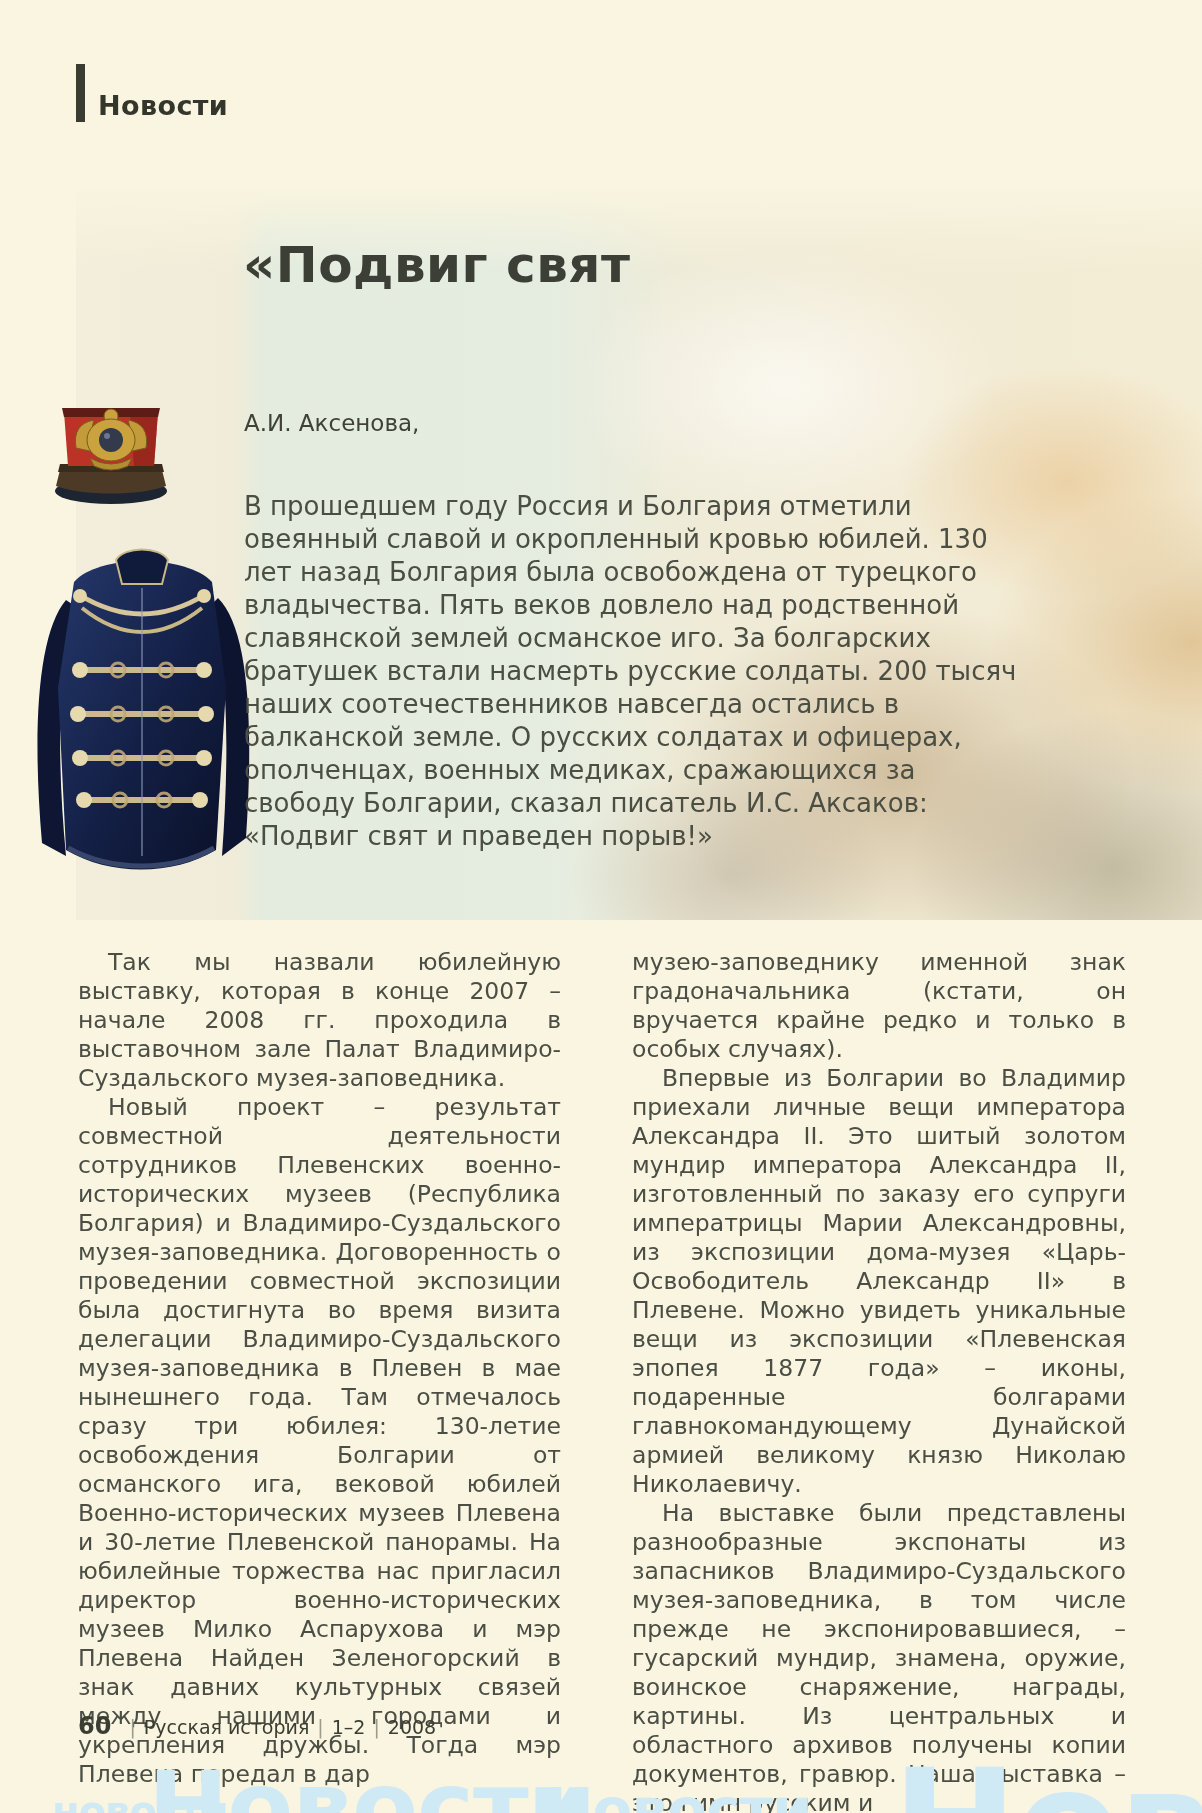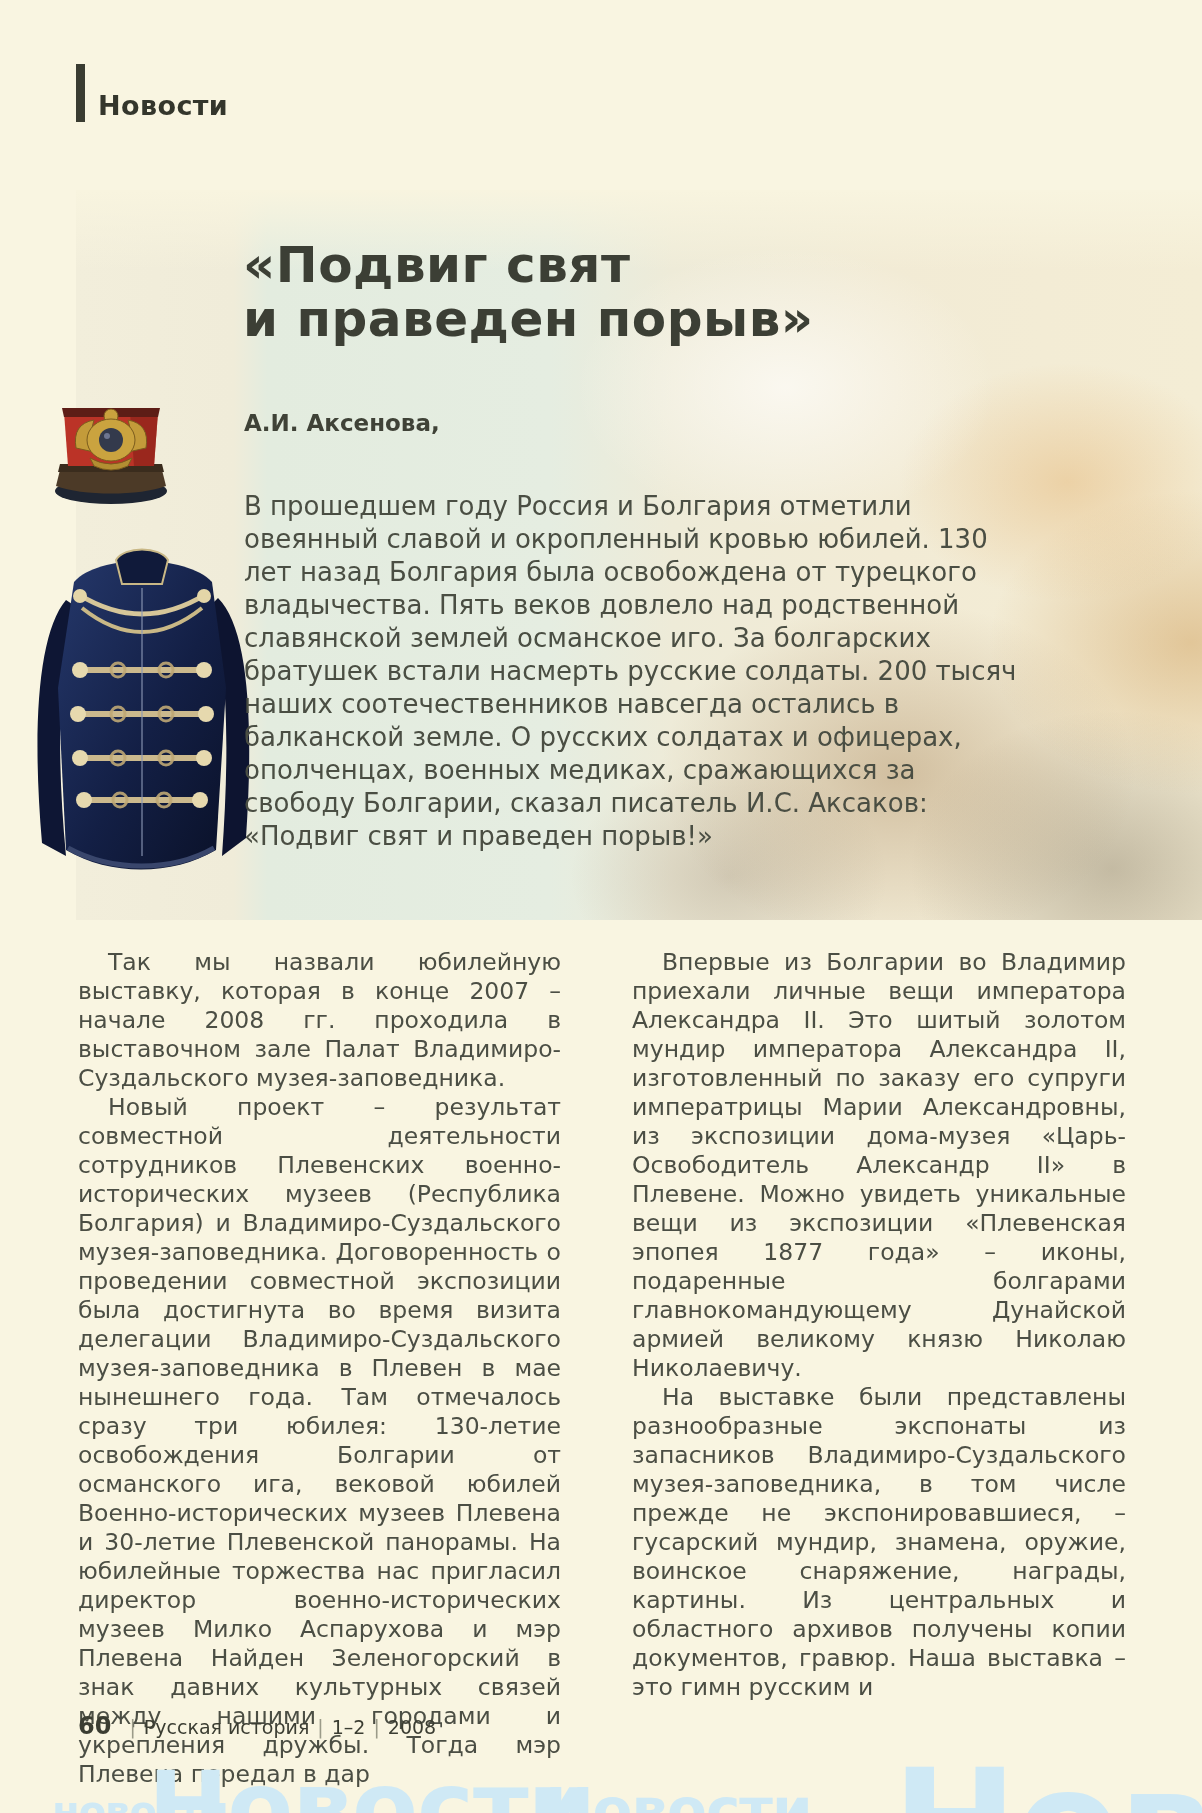--- a/index.html
+++ b/index.html
@@ -25,21 +25,21 @@
       radial-gradient(280px 220px at 92% 93%, rgba(104,90,66,.34), rgba(104,90,66,0) 72%),
       radial-gradient(220px 160px at 58% 94%, rgba(124,103,80,.25), rgba(124,103,80,0) 72%),
       linear-gradient(180deg, #f8f4df 0%, rgba(248,244,223,0) 11%),
       linear-gradient(90deg, #f2eedb 0%, #f0ecd9 14%, #e3ecdf 17%, #e5ede1 42%, #eeebd8 53%, #f2ebd5 72%, #f4edd5 100%);
   }
   .hero-title{
     position:absolute;left:167px;top:48px;
     font-size:50px;line-height:54px;font-weight:bold;color:#3c3f35;letter-spacing:.5px;
   }
   .hero-author{position:absolute;left:168px;top:218px;font-size:23px;line-height:30px;color:#3f4237;}
-  .hero-author .author-name{font-weight:bold;text-align:right;}
+  .hero-author .author-name{font-weight:normal;text-align:right;}
   .hero-lead{
     position:absolute;left:168px;top:300px;width:782px;
     font-size:26px;line-height:33px;color:#4a4e43;
   }
 
   
   .photo{position:absolute;}
   .shako-photo{left:-26px;top:200px;width:122px;height:118px;}
   .jacket-photo{left:-54px;top:348px;width:240px;height:342px;}
 
@@ -148,36 +148,36 @@
       </g>
 
       <path d="M120,50 L120,318" stroke="#8d99b6" stroke-width="2" opacity=".55"></path>
 
       <path d="M46,310 C90,334 150,334 192,310" fill="none" stroke="#39466c" stroke-width="5"></path>
     </svg>
   </div>
 
   <div class="hero-title">
     <span>«Подвиг свят</span><br>
-    <span>и праведен порыв»</span>
   </div>
 
   <div class="hero-author">
     <div class="author-name">А.И. Аксенова,</div>
   </div>
 
   <div class="hero-lead">В прошедшем году Россия и Болгария отметили овеянный славой и окропленный кровью юбилей. 130 лет назад Болгария была освобождена от турецкого владычества. Пять веков довлело над родственной славянской землей османское иго. За болгарских братушек встали насмерть русские солдаты. 200 тысяч наших соотечественников навсегда остались в балканской земле. О русских солдатах и офицерах, ополченцах, военных медиках, сражающихся за свободу Болгарии, сказал писатель И.С. Аксаков: «Подвиг свят и праведен порыв!»</div>
 </div>
 
 <div class="column col-left">
   <p class="indent">Так мы назвали юбилейную выставку, которая в конце 2007 – начале 2008 гг. проходила в выставочном зале Палат Владимиро-Суздальского музея-заповедника.</p>
   <p class="indent">Новый проект – результат совместной деятельности сотрудников Плевенских военно-исторических музеев (Республика Болгария) и Владимиро-Суздальского музея-заповедника. Договоренность о проведении совместной экспозиции была достигнута во время визита делегации Владимиро-Суздальского музея-заповедника в Плевен в мае нынешнего года. Там отмечалось сразу три юбилея: 130-летие освобождения Болгарии от османского ига, вековой юбилей Военно-исторических музеев Плевена и 30-летие Плевенской панорамы. На юбилейные торжества нас пригласил директор военно-исторических музеев Милко Аспарухова и мэр Плевена Найден Зеленогорский в знак давних культурных связей между нашими городами и укрепления дружбы. Тогда мэр Плевена передал в дар</p>
 </div>
 
 <div class="column col-right">
+  <p>музею-заповеднику именной знак градоначальника (кстати, он вручается крайне редко и только в особых случаях).</p>
   <p class="indent">Впервые из Болгарии во Владимир приехали личные вещи императора Александра II. Это шитый золотом мундир императора Александра II, изготовленный по заказу его супруги императрицы Марии Александровны, из экспозиции дома-музея «Царь-Освободитель Александр II» в Плевене. Можно увидеть уникальные вещи из экспозиции «Плевенская эпопея 1877 года» – иконы, подаренные болгарами главнокомандующему Дунайской армией великому князю Николаю Николаевичу.</p>
   <p class="indent">На выставке были представлены разнообразные экспонаты из запасников Владимиро-Суздальского музея-заповедника, в том числе прежде не экспонировавшиеся, – гусарский мундир, знамена, оружие, воинское снаряжение, награды, картины. Из центральных и областного архивов получены копии документов, гравюр. Наша выставка – это гимн русским и</p>
 </div>
 
 <div class="footer">
   <span class="page-num">60</span>
   <span class="sep">|</span>
   <span>Русская история</span>
   <span class="sep">|</span>
   <span>1–2</span>

